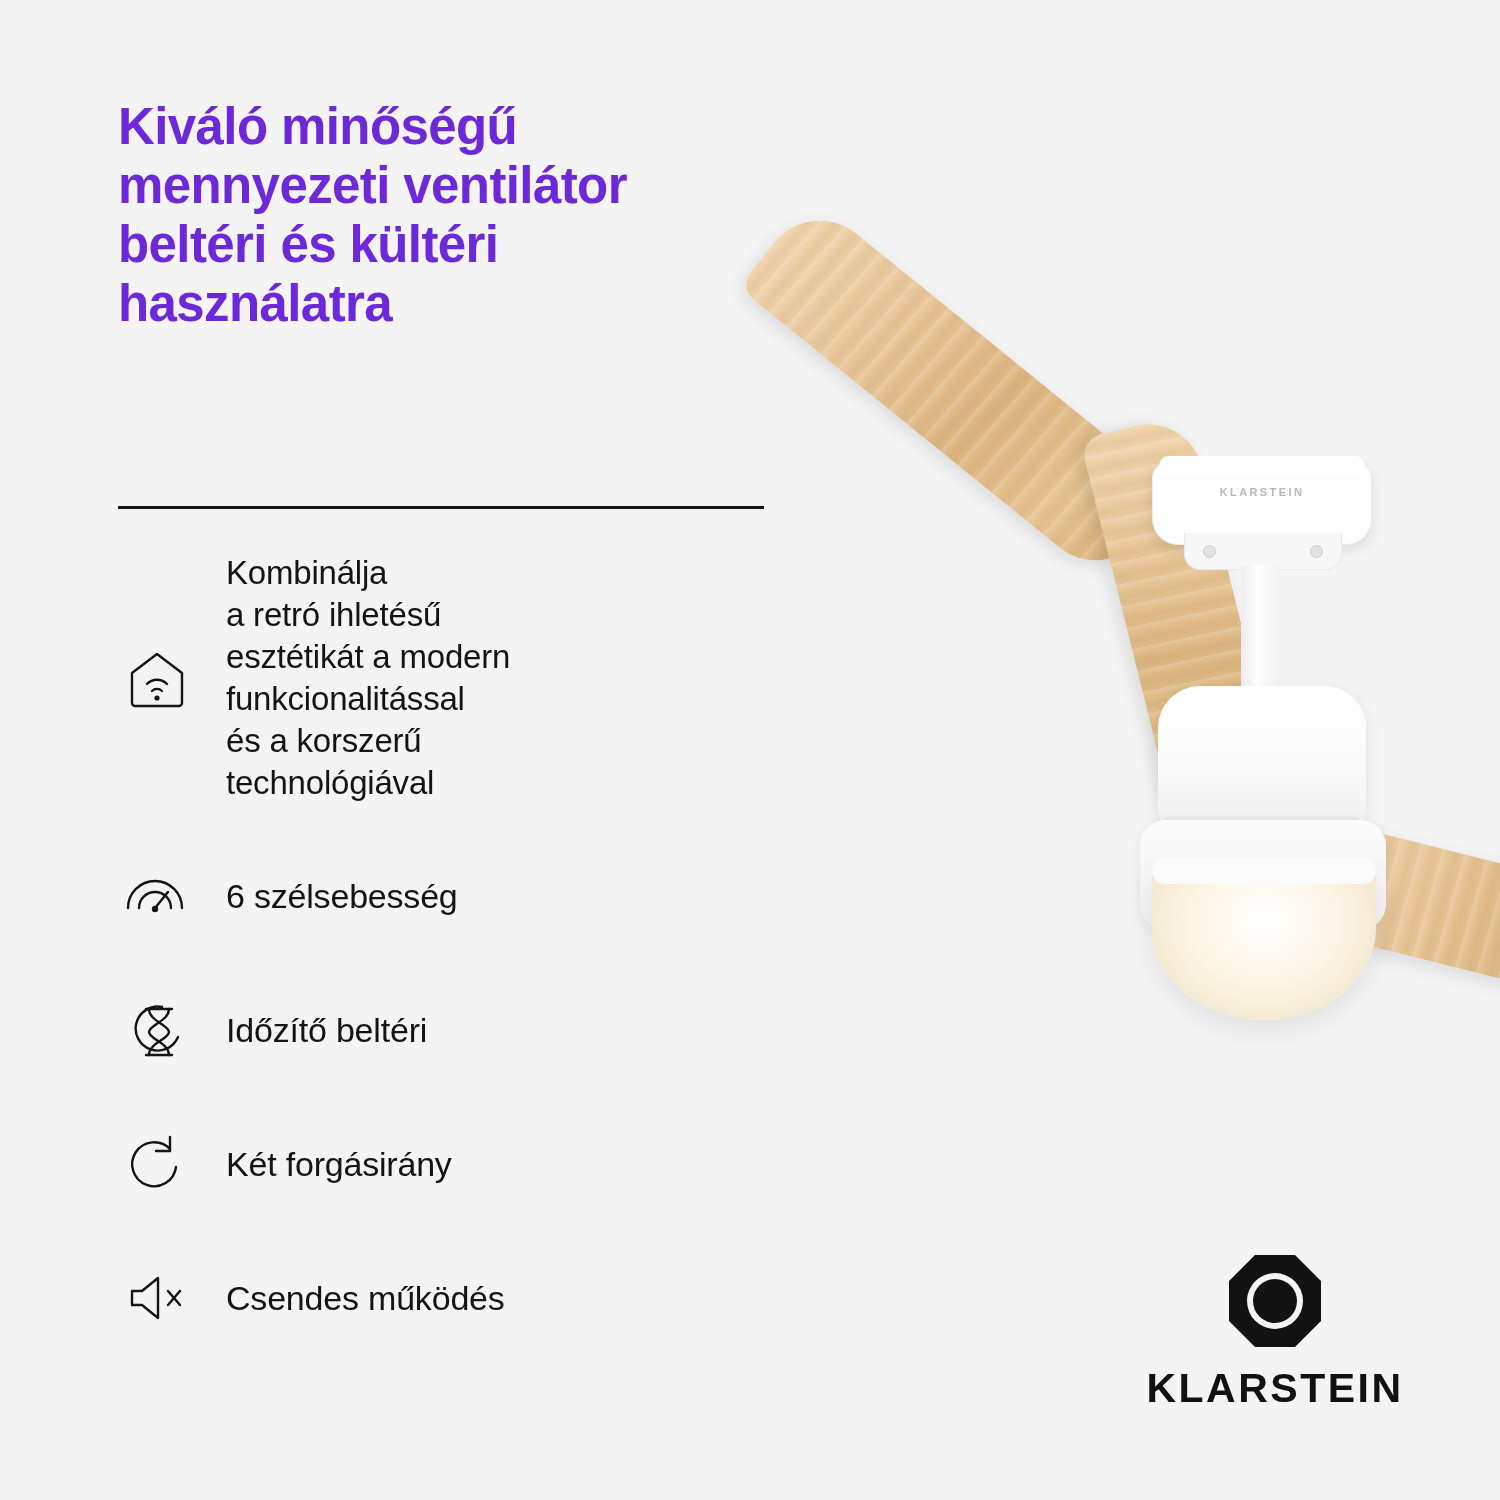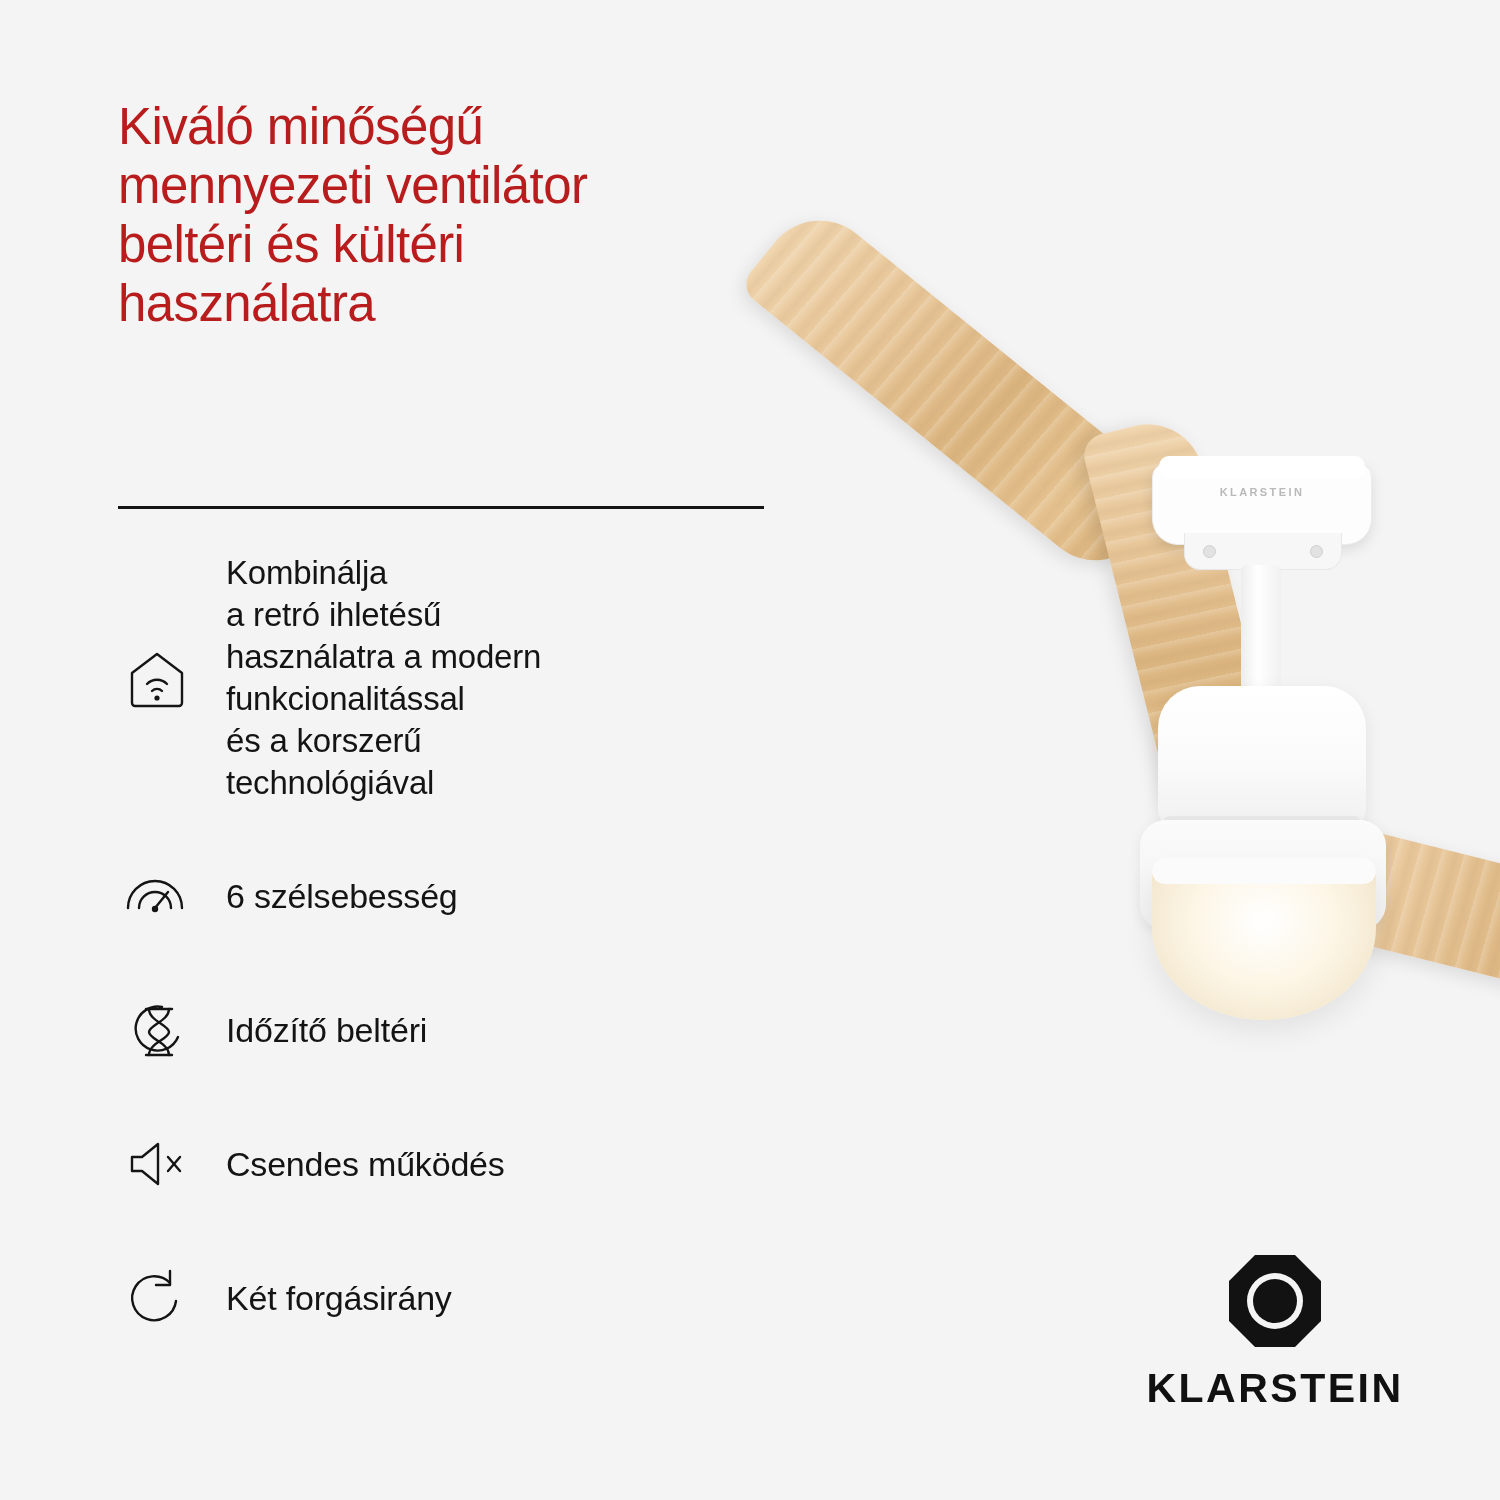--- a/index.html
+++ b/index.html
@@ -24,23 +24,23 @@
   }
 
   
   .headline {
     position: absolute;
     left: 118px;
     top: 98px;
     width: 640px;
     font-size: 51px;
     line-height: 1.155;
-    font-weight: 400;
+    font-weight: 700;
     letter-spacing: -0.6px;
-    color: #b91c1c;
+    color: #6d28d9;
     white-space: pre-line;
   }
 
   
   .divider {
     position: absolute;
     left: 118px;
     top: 506px;
     width: 646px;
     height: 3px;
@@ -299,21 +299,21 @@
       <div class="icon-wrap">
         <svg class="ic" width="78" height="78" viewBox="0 0 78 78" fill="none" stroke="#141414" stroke-width="2.4" stroke-linecap="round" stroke-linejoin="round">
           <path d="M14 32 L39 13 L64 32 V62 a3 3 0 0 1 -3 3 H17 a3 3 0 0 1 -3 -3 Z"></path>
           <path d="M29 43 a14 14 0 0 1 20 0"></path>
           <path d="M34 50 a7 7 0 0 1 10 0"></path>
           <circle cx="39" cy="57" r="2.6" fill="#141414" stroke="none"></circle>
         </svg>
       </div>
       <div class="label">Kombinálja
 a retró ihletésű
-használatra a modern
+esztétikát a modern
 funkcionalitással
 és a korszerű
 technológiával</div>
     </div>
 
     <div class="feature feat-row">
       <div class="icon-wrap">
         <svg class="ic" width="74" height="74" viewBox="0 0 74 74" fill="none" stroke="#141414" stroke-width="2.4" stroke-linecap="round" stroke-linejoin="round">
           <path d="M10 49 a27 27 0 0 1 54 0"></path>
           <path d="M21 49 a16 16 0 0 1 32 0"></path>
@@ -333,36 +333,36 @@
           <path d="M31 16 c0 12 20 16 20 23 c0 7 -20 11 -20 23"></path>
           <path d="M51 16 c0 12 -20 16 -20 23 c0 7 20 11 20 23"></path>
         </svg>
       </div>
       <div class="label">Időzítő beltéri</div>
     </div>
 
     <div class="feature feat-row">
       <div class="icon-wrap">
         <svg class="ic" width="74" height="74" viewBox="0 0 74 74" fill="none" stroke="#141414" stroke-width="2.4" stroke-linecap="round" stroke-linejoin="round">
+          <path d="M52 22 a22 22 0 1 0 6 18"></path>
+          <path d="M52 10 v14 h-14"></path>
+        </svg>
+      </div>
+      <div class="label">Két forgásirány</div>
+    </div>
+
+    <div class="feature feat-row">
+      <div class="icon-wrap">
+        <svg class="ic" width="74" height="74" viewBox="0 0 74 74" fill="none" stroke="#141414" stroke-width="2.4" stroke-linecap="round" stroke-linejoin="round">
           <path d="M14 30 h10 L40 17 v40 L24 44 H14 Z"></path>
           <path d="M50 30 L62 44"></path>
           <path d="M62 30 L50 44"></path>
         </svg>
       </div>
       <div class="label">Csendes működés</div>
-    </div>
-
-    <div class="feature feat-row">
-      <div class="icon-wrap">
-        <svg class="ic" width="74" height="74" viewBox="0 0 74 74" fill="none" stroke="#141414" stroke-width="2.4" stroke-linecap="round" stroke-linejoin="round">
-          <path d="M52 22 a22 22 0 1 0 6 18"></path>
-          <path d="M52 10 v14 h-14"></path>
-        </svg>
-      </div>
-      <div class="label">Két forgásirány</div>
     </div>
 
   </div>
 
   <div class="product">
     <div class="blade blade-1">
         <span class="grain"></span>
       </div>
     <div class="blade blade-2">
         <span class="grain"></span>

